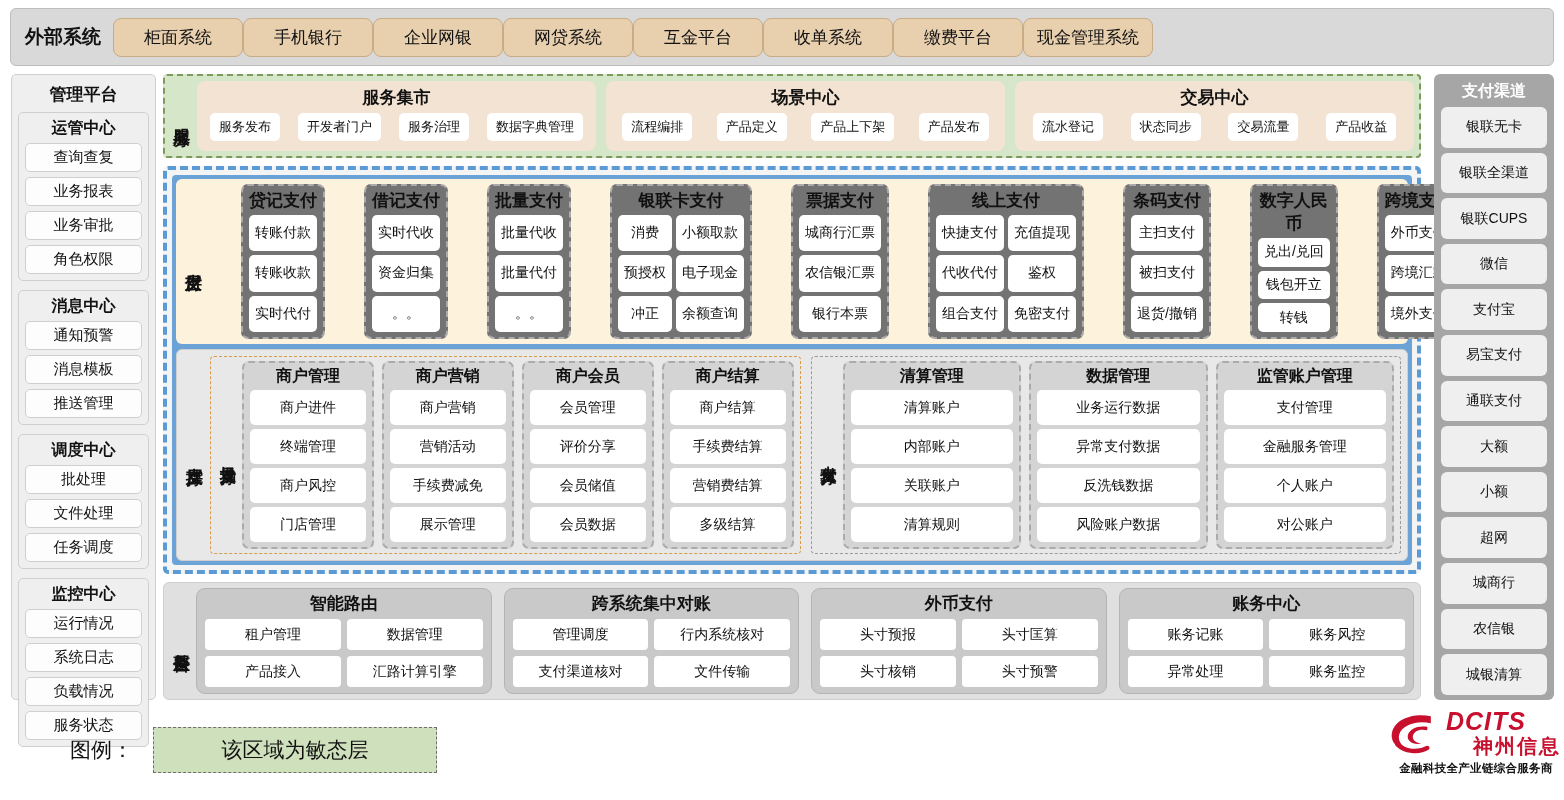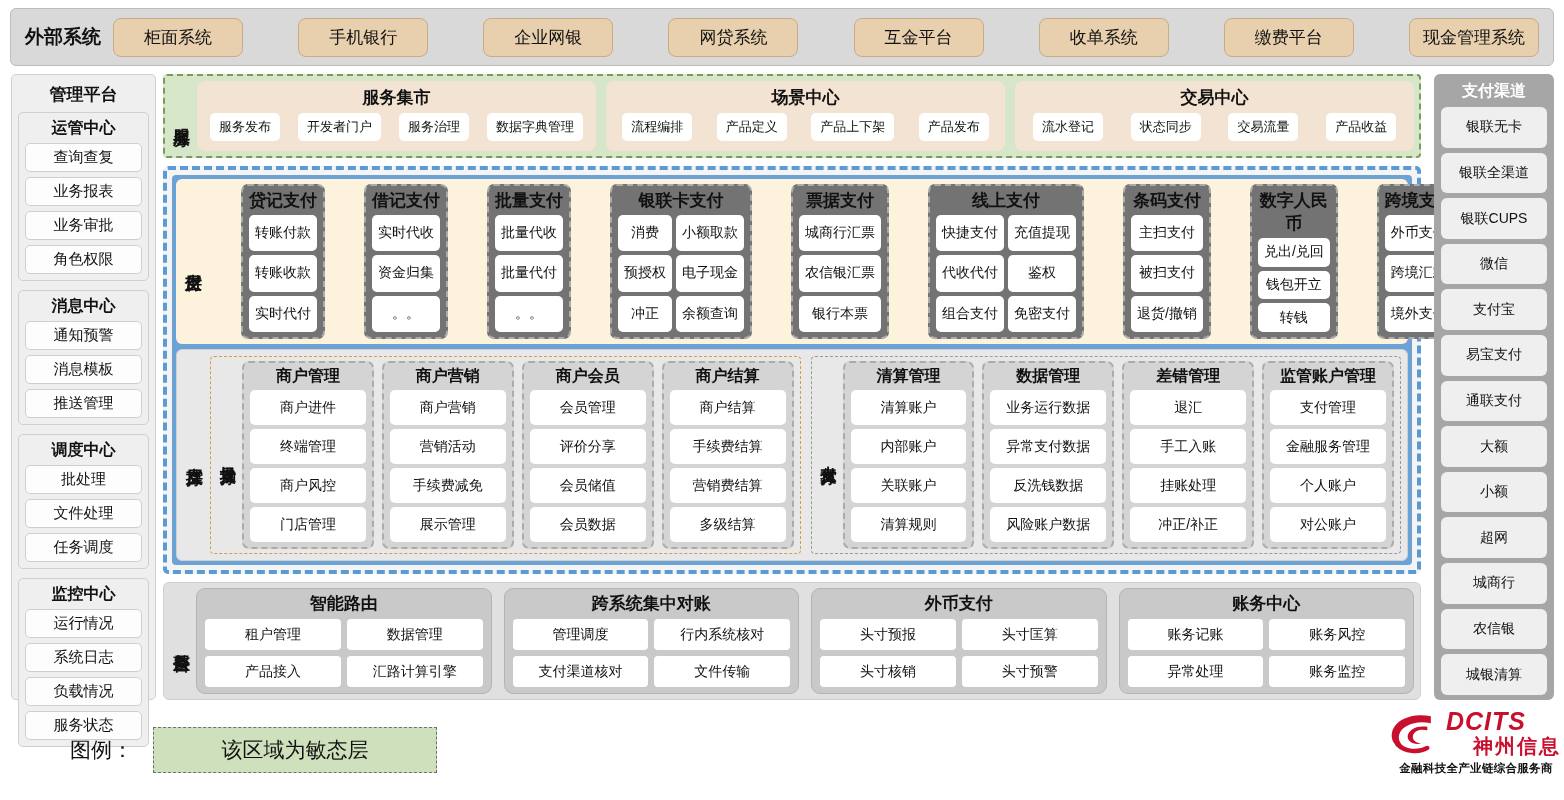--- a/index.html
+++ b/index.html
@@ -12,21 +12,21 @@
   }
   .page{position:relative;width:1564px;height:800px;}
 
   
   .ext-bar{
     position:absolute;left:10px;top:8px;width:1544px;height:58px;
     background:#d9d9d9;border:1px solid #bdbdbd;border-radius:6px;
     display:flex;align-items:center;padding:0 14px;box-sizing:border-box;
   }
   .ext-title{font-size:19px;font-weight:bold;color:#111;margin-right:12px;white-space:nowrap;}
-  .ext-items{display:flex;flex:1;justify-content:space-between;align-items:center;gap:23px;}
+  .ext-items{display:flex;flex:1;justify-content:flex-start;align-items:center;gap:0;}
   .ext-chip{
     background:#e8cfae;border:1px solid #c9ab84;border-radius:8px;
     font-size:17px;color:#111;padding:7px 0;text-align:center;min-width:128px;
   }
 
   
   .mgmt{
     position:absolute;left:11px;top:74px;width:145px;height:626px;
     background:#efefef;border:1px solid #cfcfcf;border-radius:5px;
     box-sizing:border-box;padding:4px 6px;
@@ -396,29 +396,20 @@
                     <div class="sup-chip">清算规则</div>
                   </div>
                 </div>
                 <div class="sup-col">
                   <div class="sup-col-title">数据管理</div>
                   <div class="sup-items">
                     <div class="sup-chip">业务运行数据</div>
                     <div class="sup-chip">异常支付数据</div>
                     <div class="sup-chip">反洗钱数据</div>
                     <div class="sup-chip">风险账户数据</div>
-                  </div>
-                </div>
-                <div class="sup-col">
-                  <div class="sup-col-title">差错管理</div>
-                  <div class="sup-items">
-                    <div class="sup-chip">退汇</div>
-                    <div class="sup-chip">手工入账</div>
-                    <div class="sup-chip">挂账处理</div>
-                    <div class="sup-chip">冲正/补正</div>
                   </div>
                 </div>
                 <div class="sup-col">
                   <div class="sup-col-title">监管账户管理</div>
                   <div class="sup-items">
                     <div class="sup-chip">支付管理</div>
                     <div class="sup-chip">金融服务管理</div>
                     <div class="sup-chip">个人账户</div>
                     <div class="sup-chip">对公账户</div>
                   </div>

